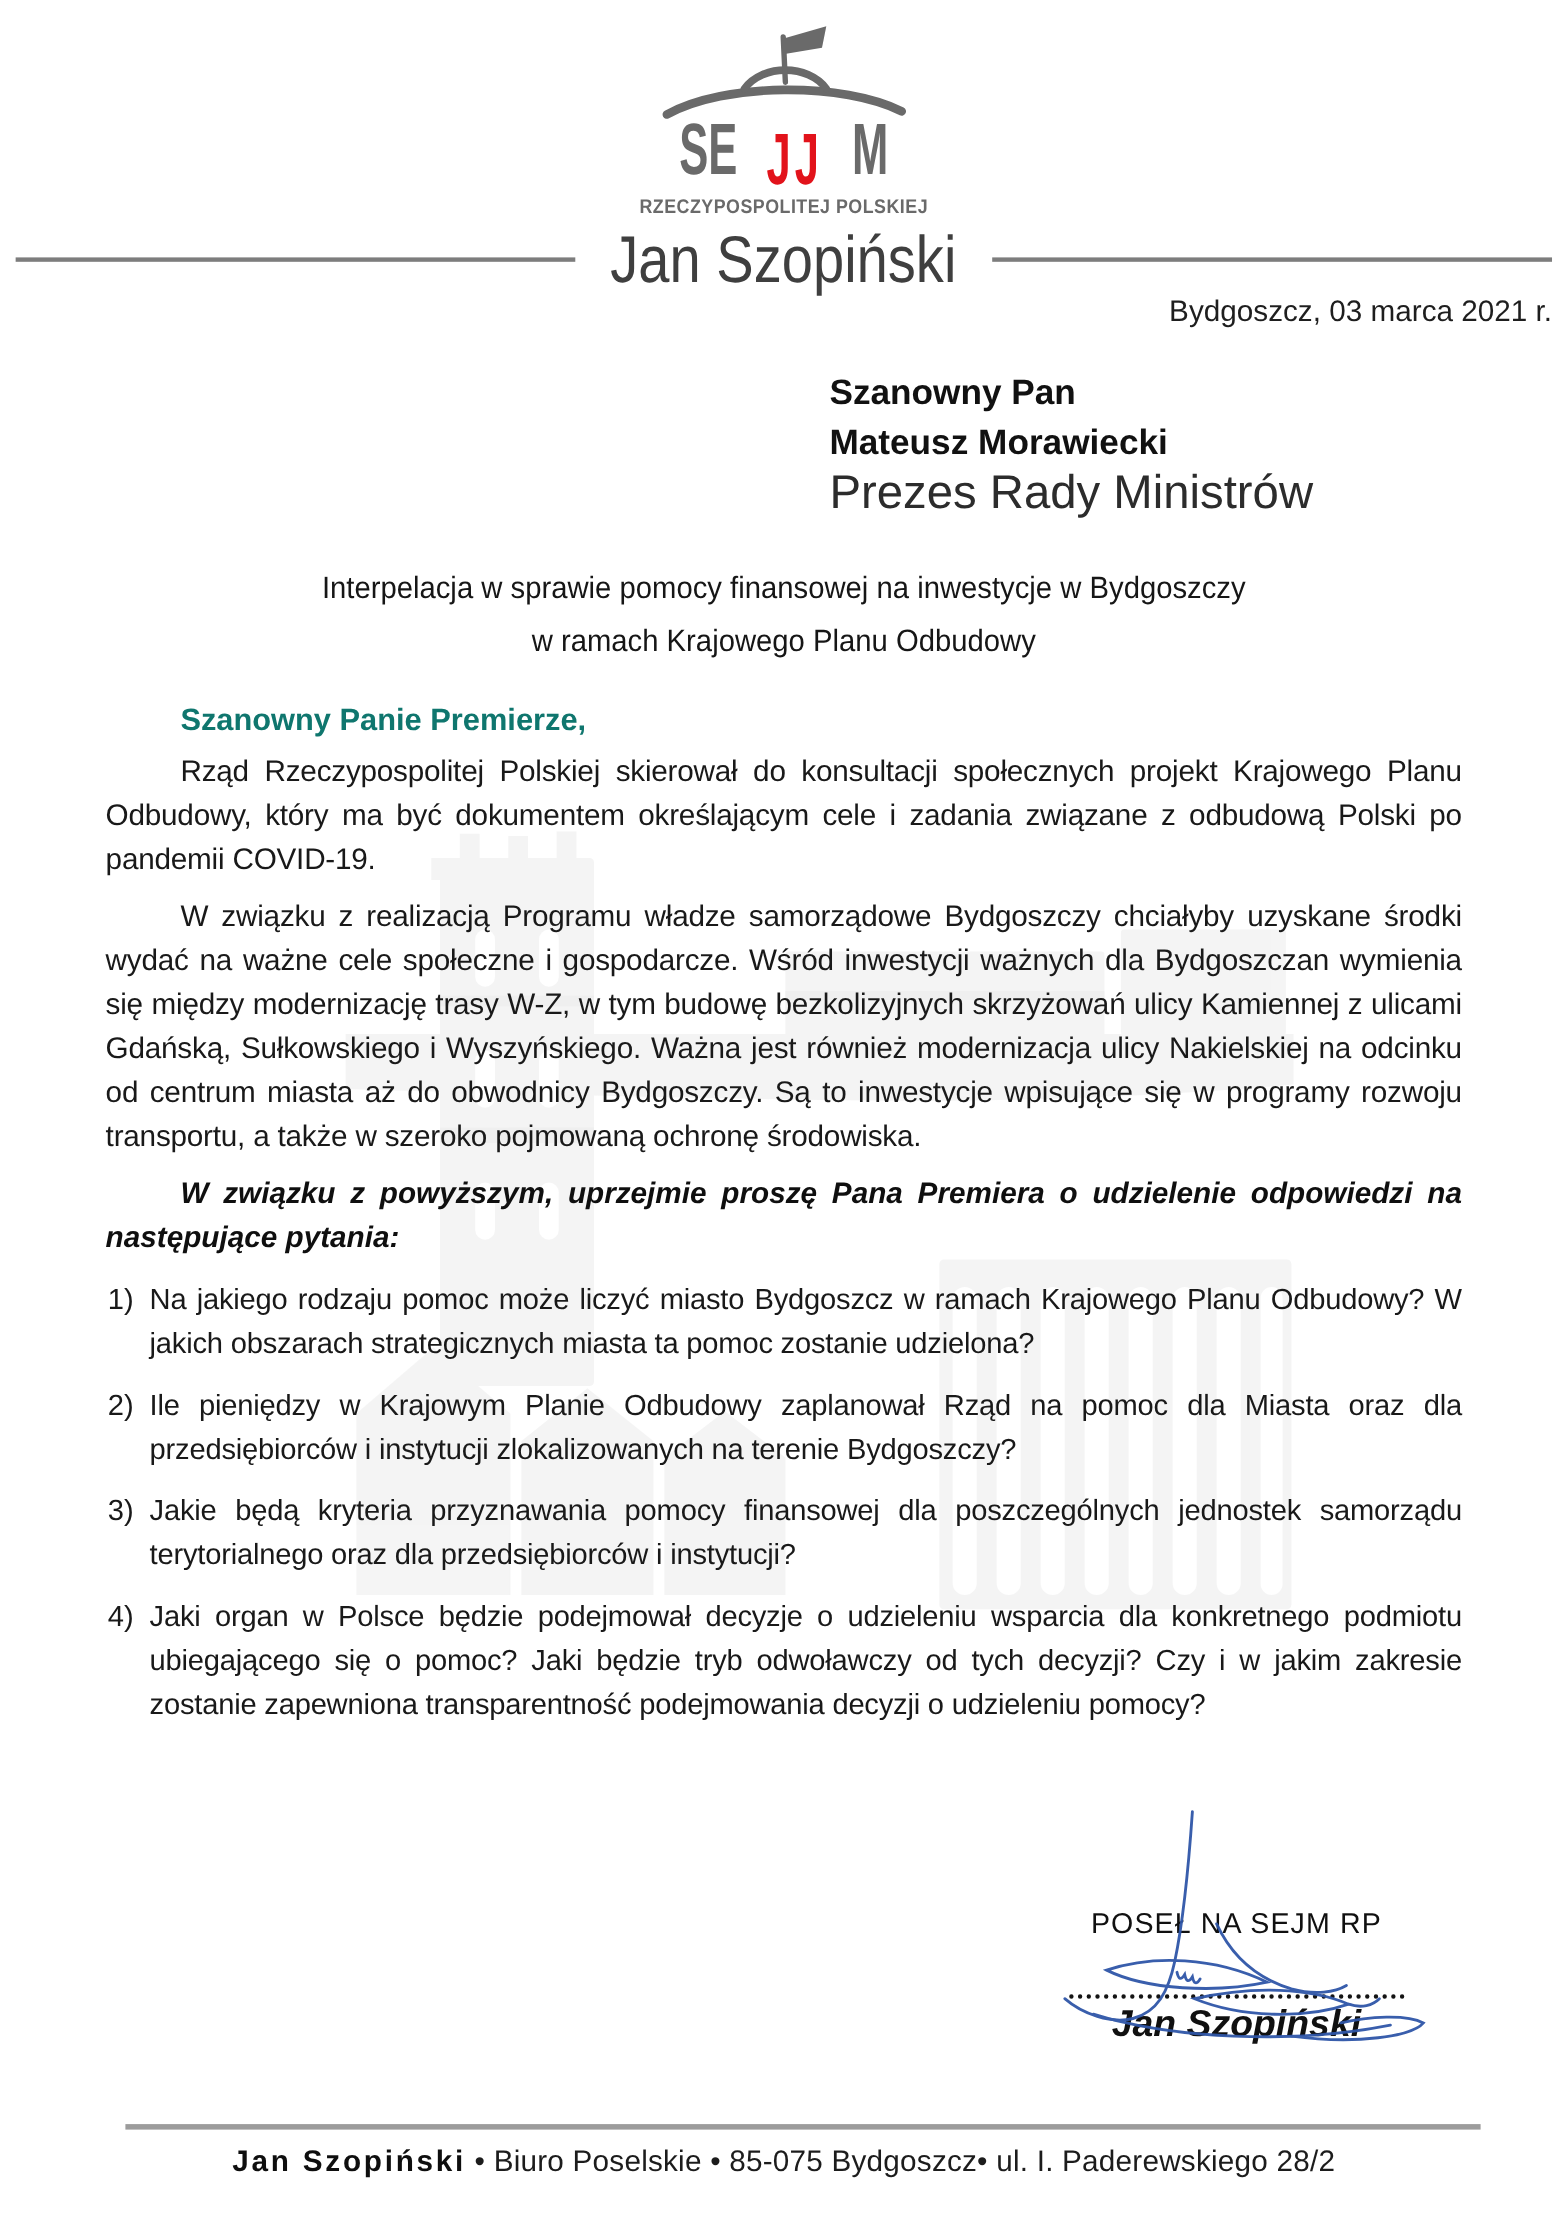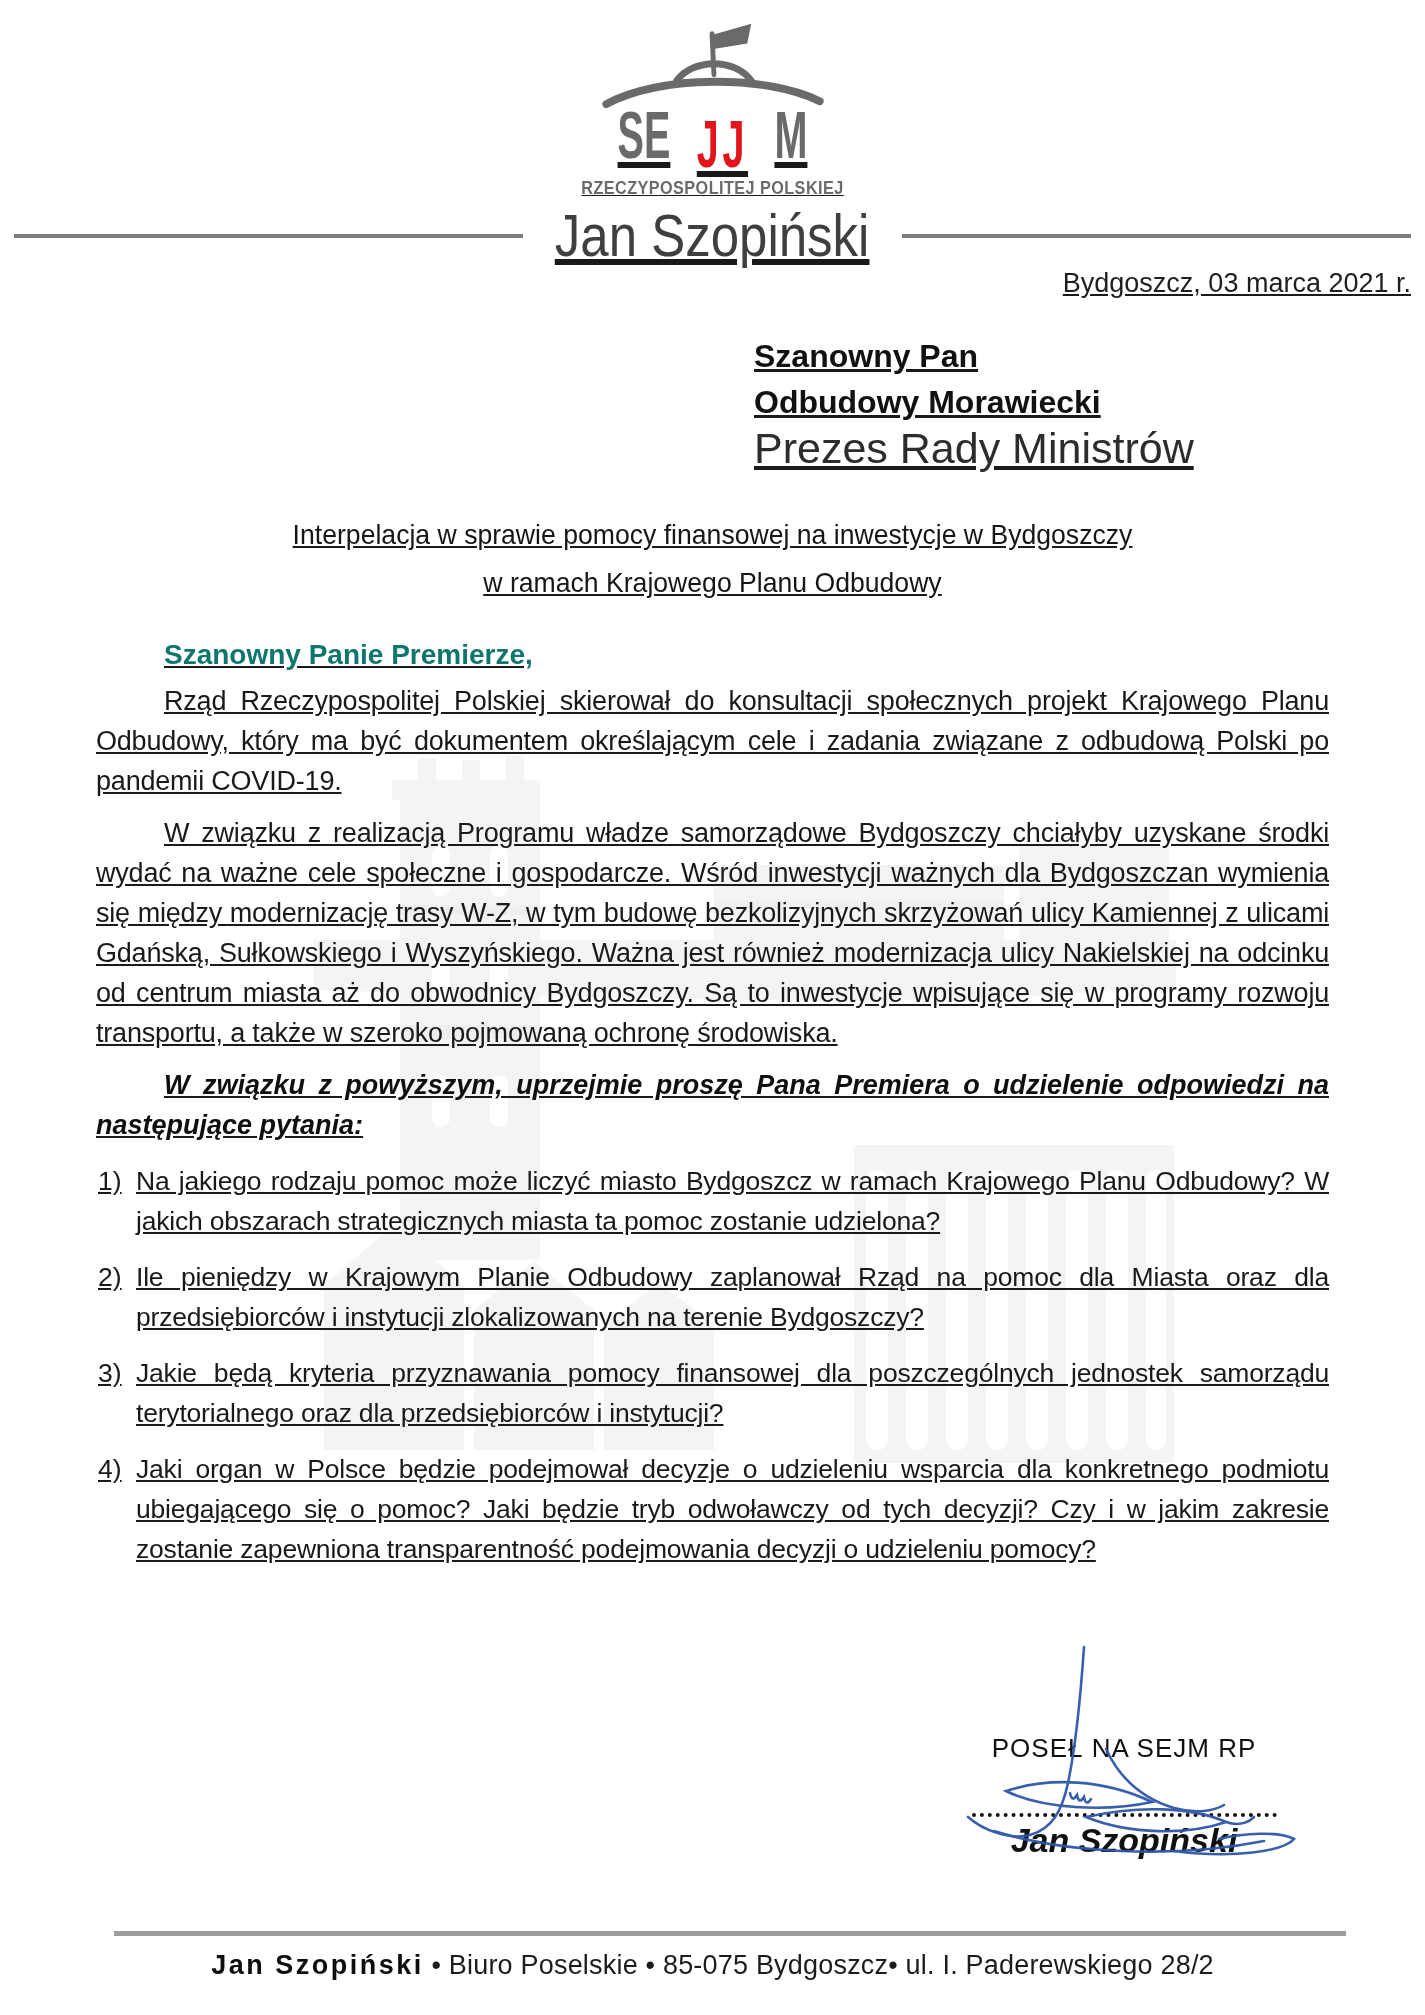--- a/index.html
+++ b/index.html
@@ -1,20 +1,20 @@
 <!DOCTYPE html>
 <html style="--logo-gray: #6a6a6a; --logo-red: #e2131b; --signature-blue: #2f56a8; --line-gray: #9c9c9c;"><head>
 <meta charset="utf-8">
 <style>
   * { margin:0; padding:0; box-sizing:border-box; }
   html,body { background:#ffffff; }
   .page {
     position:relative; width:1397px; height:2015px; margin:0 auto;
     background:#ffffff; overflow:hidden;
-    font-family:"Liberation Sans","DejaVu Sans",sans-serif; color:#1a1a1a;text-decoration:underline;
+    font-family:"Liberation Sans","DejaVu Sans",sans-serif; color:#1a1a1a;
   }
 
   
   .watermark { position:absolute; left:300px; top:725px; width:870px; height:750px; z-index:0; }
 
   .content { position:relative; z-index:1; }
 
   
   .logo-block { padding-top:16px; text-align:center; }
   .dome-svg { display:block; margin:0 auto; width:230px; height:94px; }
@@ -139,21 +139,21 @@
     <div class="name-row">
       <div class="name-line"></div>
       <span class="header-name">Jan Szopiński</span>
       <div class="name-line"></div>
     </div>
 
     <div class="date-row">Bydgoszcz, 03 marca 2021 r.</div>
 
     <div class="recipient">
       <div class="recipient-bold">Szanowny Pan</div>
-      <div class="recipient-bold">Odbudowy Morawiecki</div>
+      <div class="recipient-bold">Mateusz Morawiecki</div>
       <div class="recipient-light">Prezes Rady Ministrów</div>
     </div>
 
     <div class="subject">
       <div class="subject-line">Interpelacja w sprawie pomocy finansowej na inwestycje w Bydgoszczy</div>
       <div class="subject-line">w ramach Krajowego Planu Odbudowy</div>
     </div>
 
     <div class="salutation">Szanowny Panie Premierze,</div>
 

